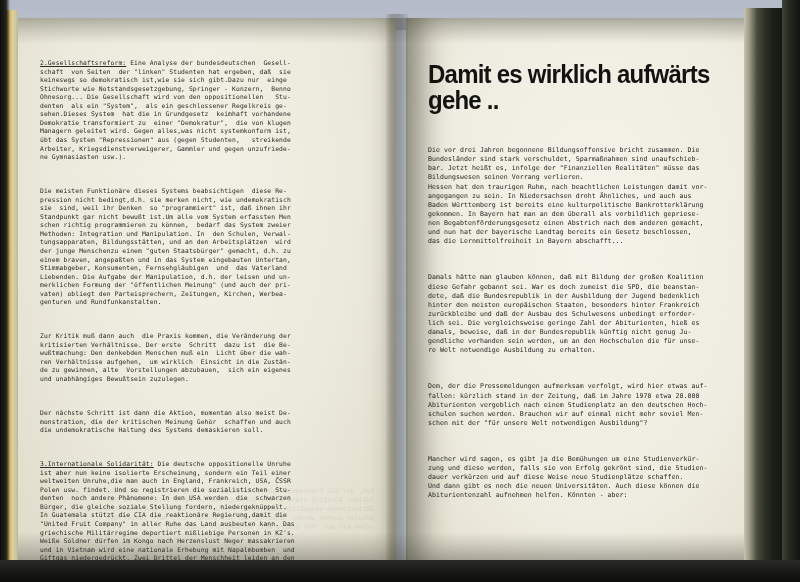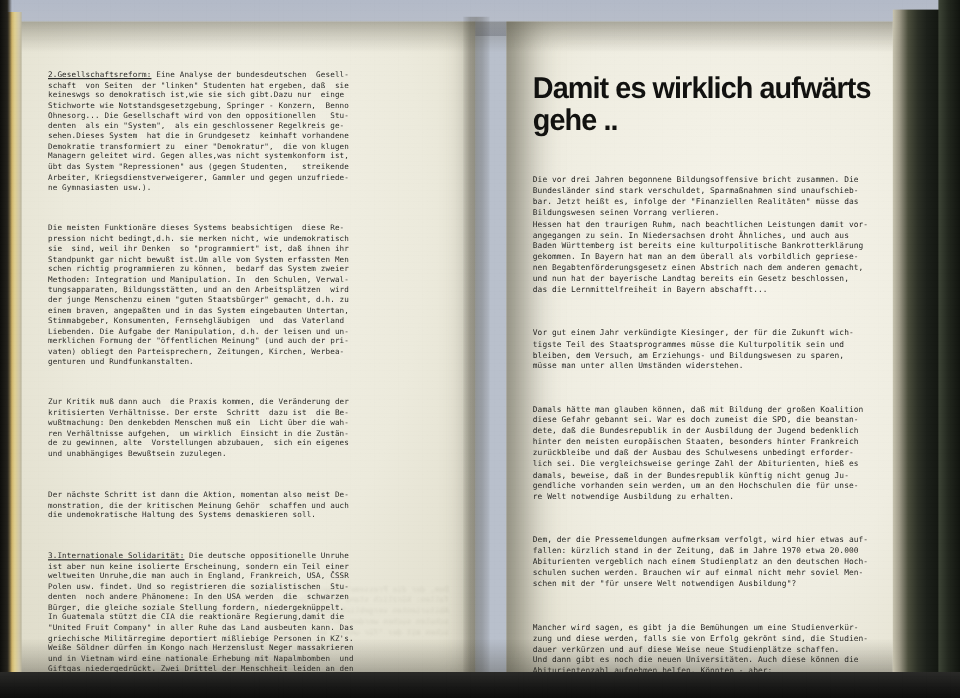--- a/index.html
+++ b/index.html
@@ -35,21 +35,21 @@
       radial-gradient(ellipse at 50% 30%, #f3f1e6 0%, #eceadc 55%, #dedbc9 100%);
     overflow: hidden;
   }
   .page-left {
     left: 14px;
     width: 382px;
     border-radius: 2px 0 0 4px;
     box-shadow: inset -14px 0 22px -10px rgba(90,88,72,0.55);
   }
   .page-right {
-    left: 422px;
+    left: 406px;
     width: 346px;
     border-radius: 0 2px 4px 0;
     box-shadow: inset 26px 0 30px -12px rgba(80,78,64,0.65);
     background:
       radial-gradient(ellipse at 55% 40%, #f6f4ea 0%, #efede1 60%, #e2dfcd 100%);
   }
   
   .gutter {
     position: absolute;
     top: 14px; left: 386px; width: 22px; height: 556px;
@@ -249,24 +249,20 @@
 Bundesländer sind stark verschuldet, Sparmaßnahmen sind unaufschieb-
 bar. Jetzt heißt es, infolge der "Finanziellen Realitäten" müsse das
 Bildungswesen seinen Vorrang verlieren.
 Hessen hat den traurigen Ruhm, nach beachtlichen Leistungen damit vor-
 angegangen zu sein. In Niedersachsen droht Ähnliches, und auch aus
 Baden Württemberg ist bereits eine kulturpolitische Bankrotterklärung
 gekommen. In Bayern hat man an dem überall als vorbildlich gepriese-
 nen Begabtenförderungsgesetz einen Abstrich nach dem anderen gemacht,
 und nun hat der bayerische Landtag bereits ein Gesetz beschlossen,
 das die Lernmittelfreiheit in Bayern abschafft...</p>
-      <p>Vor gut einem Jahr verkündigte Kiesinger, der für die Zukunft wich-
-tigste Teil des Staatsprogrammes müsse die Kulturpolitik sein und
-bleiben, dem Versuch, am Erziehungs- und Bildungswesen zu sparen,
-müsse man unter allen Umständen widerstehen.</p>
       <p>Damals hätte man glauben können, daß mit Bildung der großen Koalition
 diese Gefahr gebannt sei. War es doch zumeist die SPD, die beanstan-
 dete, daß die Bundesrepublik in der Ausbildung der Jugend bedenklich
 hinter den meisten europäischen Staaten, besonders hinter Frankreich
 zurückbleibe und daß der Ausbau des Schulwesens unbedingt erforder-
 lich sei. Die vergleichsweise geringe Zahl der Abiturienten, hieß es
 damals, beweise, daß in der Bundesrepublik künftig nicht genug Ju-
 gendliche vorhanden sein werden, um an den Hochschulen die für unse-
 re Welt notwendige Ausbildung zu erhalten.</p>
       <p>Dem, der die Pressemeldungen aufmerksam verfolgt, wird hier etwas auf-

